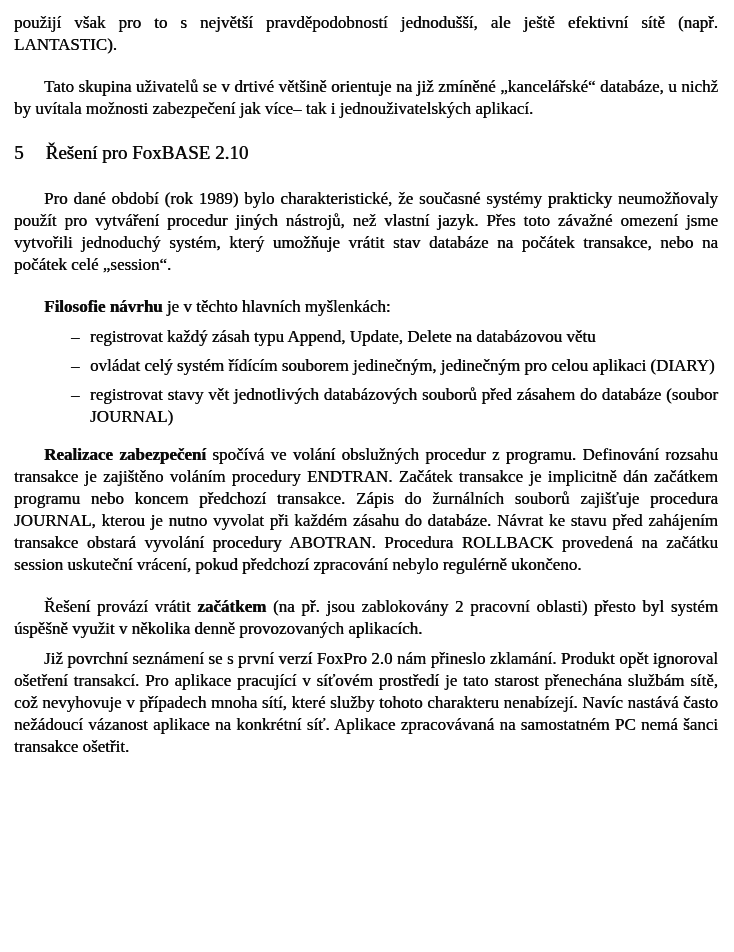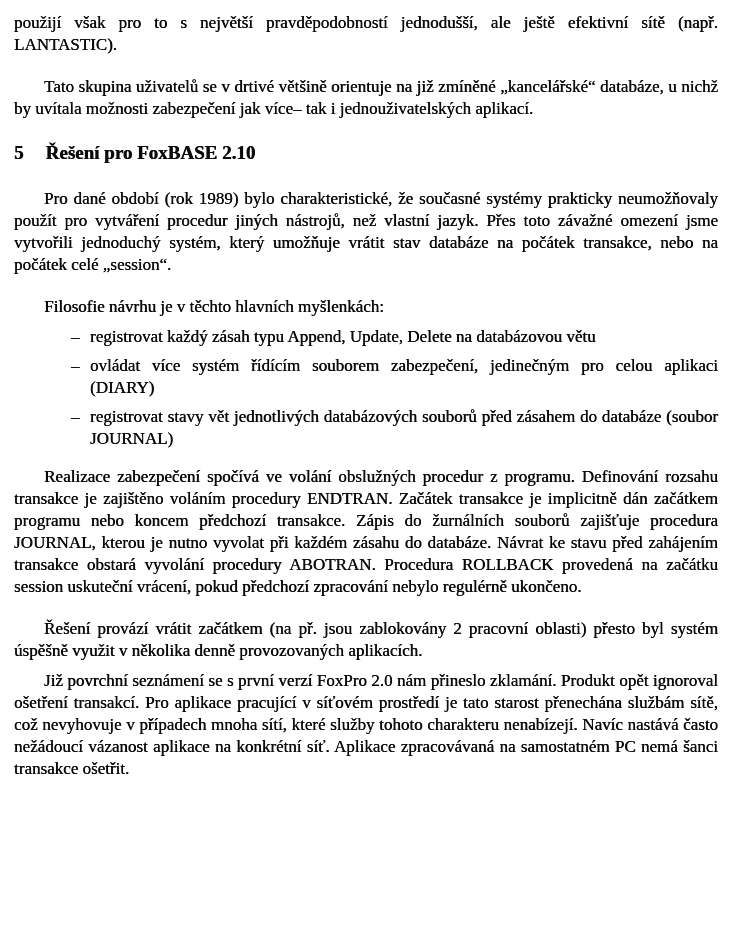--- a/index.html
+++ b/index.html
@@ -32,42 +32,42 @@
   p.para.continuation {
     text-indent: 0;
   }
   p.para.tight {
     margin-bottom: 8px;
   }
   h2.heading {
     margin: 0 0 22px 0;
     font-size: 19px;
     line-height: 26px;
-    font-weight: bold;
+    font-weight: normal;
     text-shadow: 0.5px 0 0 currentColor;
   }
   h2.heading .h-num {
     display: inline-block;
     margin-right: 22px;
   }
   .bullet-list {
     margin: 0 0 16px 0;
   }
   .bullet {
     display: flex;
     margin: 0 0 7px 57px;
   }
   .bullet .dash {
     flex: 0 0 19px;
   }
   .bullet .bullet-text {
     flex: 1;
     text-align: justify;
   }
-  b { font-weight: normal; text-shadow: 0.5px 0 0 currentColor; }
+  b { font-weight: bold; text-shadow: 0.5px 0 0 currentColor; }
 </style>
 </head>
 <body>
 
 <div class="page">
 
   <p class="para continuation">použijí však pro to s největší pravděpodobností jednodušší, ale ještě efektivní sítě (např. LANTASTIC).</p>
 
   <p class="para">Tato skupina uživatelů se v drtivé většině orientuje na již zmíněné „kancelářské“ databáze, u nichž by uvítala možnosti zabezpečení jak více– tak i jednouživatelských aplikací.</p>
 
@@ -80,21 +80,21 @@
 
   <p class="para tight"><b>Filosofie návrhu</b><span> je v těchto hlavních myšlenkách:</span></p>
 
   <div class="bullet-list">
     <div class="bullet">
       <span class="dash">–</span>
       <span class="bullet-text">registrovat každý zásah typu Append, Update, Delete na databázovou větu</span>
     </div>
     <div class="bullet">
       <span class="dash">–</span>
-      <span class="bullet-text">ovládat více systém řídícím souborem zabezpečení, jedinečným pro celou aplikaci (DIARY)</span>
+      <span class="bullet-text">ovládat celý systém řídícím souborem jedinečným, jedinečným pro celou aplikaci (DIARY)</span>
     </div>
     <div class="bullet">
       <span class="dash">–</span>
       <span class="bullet-text">registrovat stavy vět jednotlivých databázových souborů před zásahem do databáze (soubor JOURNAL)</span>
     </div>
   </div>
 
   <p class="para"><b>Realizace zabezpečení</b><span> spočívá ve volání obslužných procedur z programu. Definování rozsahu transakce je zajištěno voláním procedury ENDTRAN. Začátek transakce je implicitně dán začátkem programu nebo koncem předchozí transakce. Zápis do žurnálních souborů zajišťuje procedura JOURNAL, kterou je nutno vyvolat při každém zásahu do databáze. Návrat ke stavu před zahájením transakce obstará vyvolání procedury ABOTRAN. Procedura ROLLBACK provedená na začátku session uskuteční vrácení, pokud předchozí zpracování nebylo regulérně ukončeno.</span></p>
 
   <p class="para tight"><span>Řešení provází vrátit </span><b>začátkem</b><span> (na př. jsou zablokovány 2 pracovní oblasti) přesto byl systém úspěšně využit v několika denně provozovaných aplikacích.</span></p>

